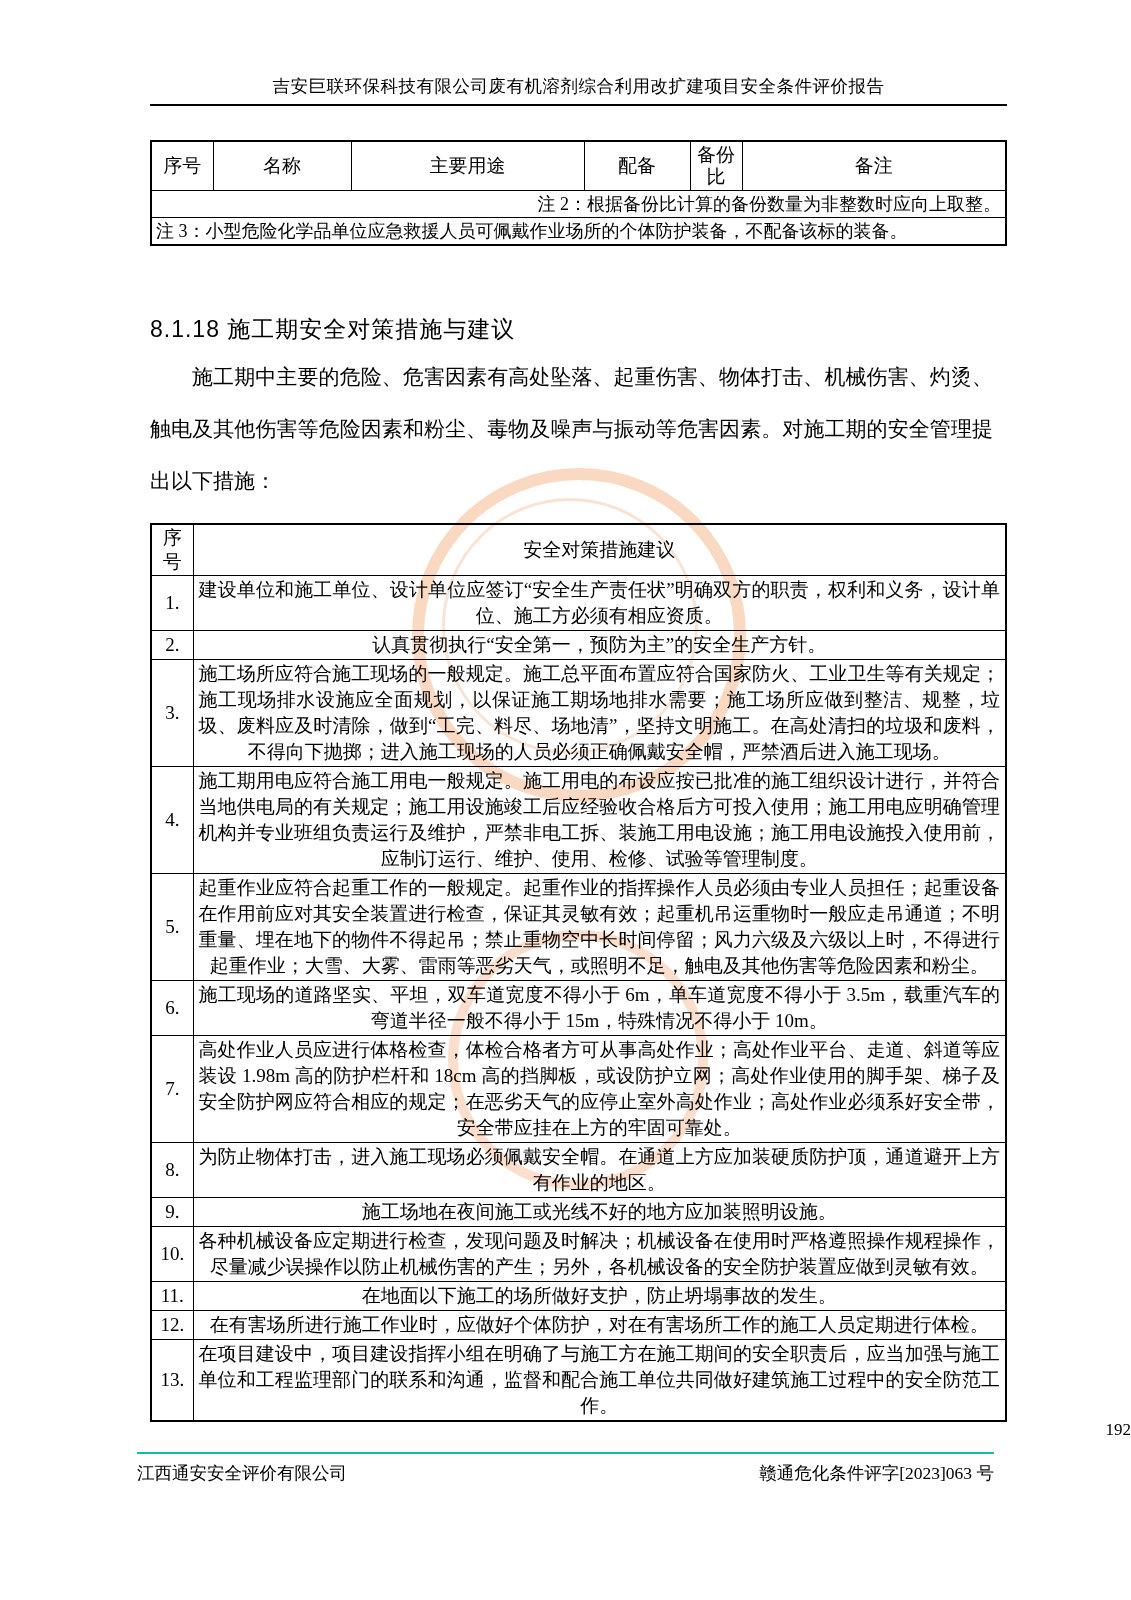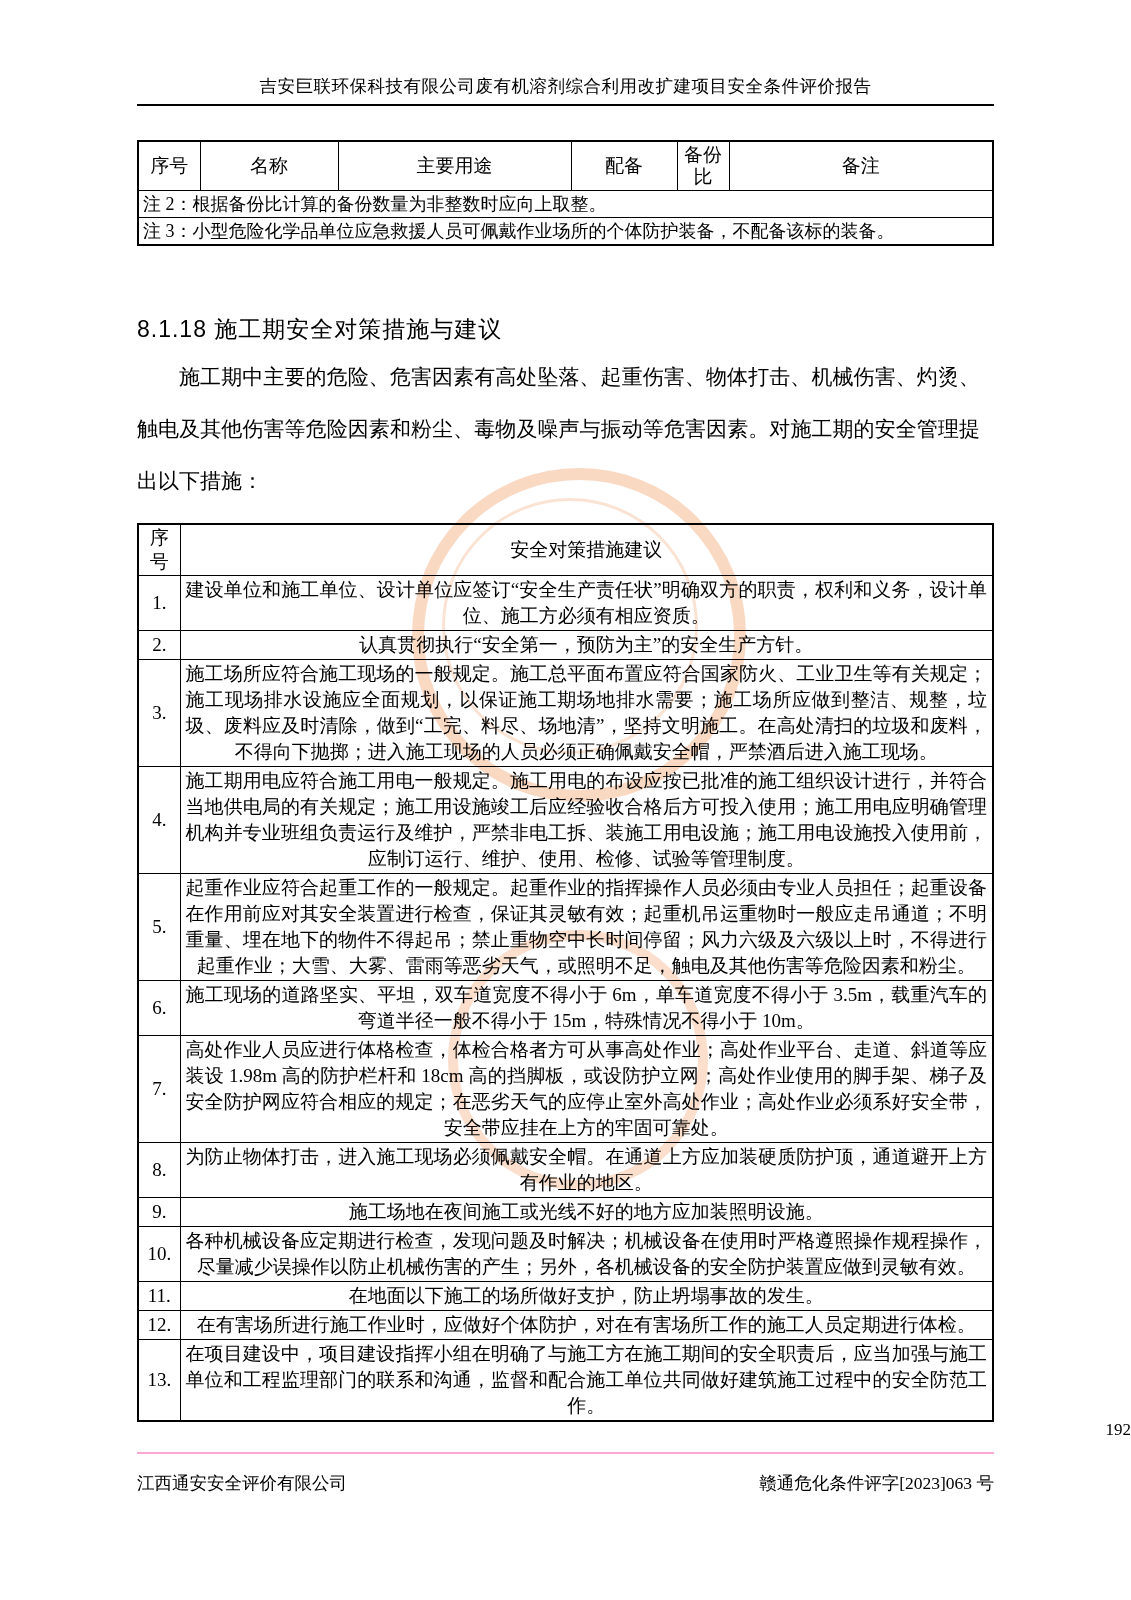--- a/index.html
+++ b/index.html
@@ -1,49 +1,49 @@
 <!DOCTYPE html>
 <html><head>
 <meta charset="utf-8">
 <style>
   html,body{margin:0;padding:0;background:#888;}
   .page{position:relative;width:1131px;height:1600px;background:#ffffff;overflow:hidden;
         color:#000;font-family:"Liberation Serif","DejaVu Serif",serif;margin:0 auto;}
-  .content{position:absolute;left:137px;width:857px;top:0;z-index:1;}
+  .content{position:absolute;left:150px;width:857px;top:0;z-index:1;}
 
   
   .doc-header{padding-top:74px;padding-bottom:6px;border-bottom:2px solid #000;text-align:center;}
   .doc-header-title{font-size:17.5px;letter-spacing:0.5px;}
 
   
   .equip-table{margin-top:34px;width:100%;border-collapse:collapse;border:2px solid #000;table-layout:fixed;}
   .equip-table th,.equip-table td{border:1px solid #000;font-weight:normal;font-size:19px;line-height:22px;padding:2px 4px;}
   .equip-table th{text-align:center;height:42px;vertical-align:middle;}
   .equip-table td.note{font-size:18px;line-height:24px;padding:1px 4px;text-align:justify;}
-  .equip-table td.note.center{text-align:left;margin-top:20px;}
+  .equip-table td.note.center{text-align:right;margin-top:20px;}
 
   
   .section-heading{margin:68px 0 0 0;font-family:"Liberation Sans","DejaVu Sans",sans-serif;
                    font-size:23px;font-weight:normal;letter-spacing:1px;}
   .body-paragraph{margin:6px 14px 0 0;font-size:21px;line-height:52px;text-indent:2em;text-align:justify;}
 
   
   .measures-table{margin-top:16px;width:100%;border-collapse:collapse;border:2px solid #000;table-layout:fixed;}
   .measures-table th,.measures-table td{border:1px solid #000;font-size:19px;font-weight:normal;
                                         padding:1px 5px;line-height:26px;vertical-align:middle;}
   .measures-table th{text-align:center;}
   .measures-table col.no-col{width:42px;}
   .measures-table th.no-head{padding:1px 2px;line-height:24px;}
   .measures-table td.no-cell{text-align:center;padding:1px 2px;}
   .measures-table td.text-cell{text-align:justify;text-align-last:center;margin-left:40px;}
 
   
   .page-number{position:absolute;left:0;right:0;top:1420px;text-align:right;font-size:17px;z-index:1;}
-  .doc-footer{position:absolute;left:137px;width:857px;top:1452px;border-top:2px solid #f9a8d4;
-              padding-top:17px;display:flex;justify-content:space-between;font-size:17.5px;z-index:1;}
+  .doc-footer{position:absolute;left:137px;width:857px;top:1452px;border-top:2px solid #14b8a6;
+              padding-top:7px;display:flex;justify-content:space-between;font-size:17.5px;z-index:1;}
 
   
   .watermark{position:absolute;inset:0;z-index:0;pointer-events:none;}
   .ring{position:absolute;border-radius:50%;}
   .ring1{width:310px;height:310px;left:412px;top:468px;border:12px solid rgba(239,128,56,0.30);}
   .ring1i{width:250px;height:250px;left:442px;top:498px;border:3px solid rgba(239,128,56,0.22);}
   .ring2{width:240px;height:240px;left:448px;top:930px;border:10px solid rgba(239,128,56,0.26);}
 </style>
 </head>
 <body>

